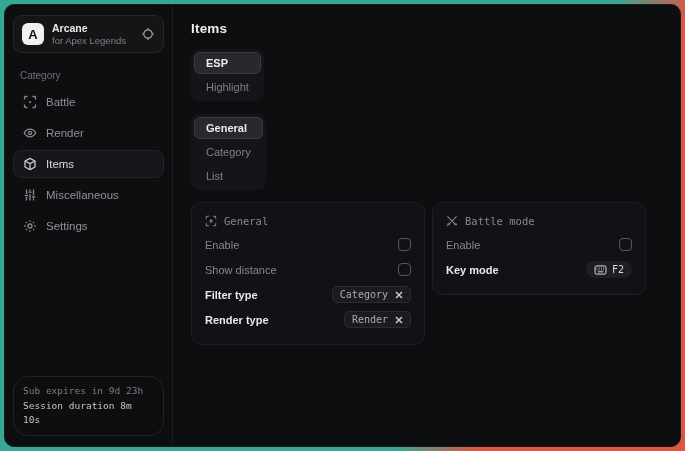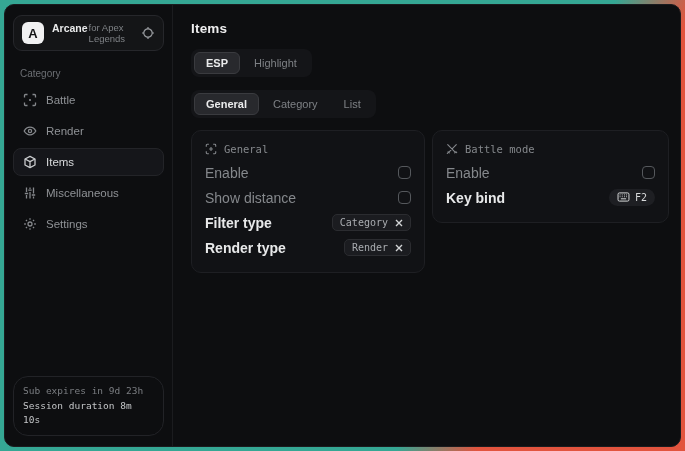--- a/index.html
+++ b/index.html
@@ -27,21 +27,21 @@
     display:flex; align-items:center; gap:8px;
     background:#141517; border:1px solid #26272b;
     border-radius:9px; padding:6px 8px;
   }
   .app-logo {
     width:22px; height:22px; flex:none;
     background:#f1f1f2; border-radius:6px;
     color:#131416; font-weight:bold; font-size:13px;
     display:flex; align-items:center; justify-content:center;
   }
-  .app-texts { display:flex; flex-direction:row; gap:1px; }
+  .app-texts { display:flex; flex-direction:column; gap:1px; }
   .app-title { font-size:10.5px; font-weight:bold; color:#e9eaeb; }
   .app-subtitle { font-size:9.5px; color:#7f8286; }
   .app-target { margin-left:auto; color:#9a9da1; display:flex; }
   .category-label { margin:17px 7px 7px; font-size:10px; color:#6c6f74; }
   .nav-item {
     display:flex; align-items:center; gap:9px;
     padding:6px 9px; margin-bottom:3px;
     border:1px solid transparent; border-radius:8px;
     color:#8f9296; font-size:11.5px; cursor:default;
   }
@@ -57,57 +57,58 @@
   }
   .session-line1 { color:#7b7e82; }
   .session-line2 { color:#c3c5c7; }
   
   .main { flex:1; padding:16px 18px; display:flex; flex-direction:column; }
   .main-title { font-size:13.5px; font-weight:bold; color:#ededee; letter-spacing:.2px; }
   .tab-group {
     display:inline-flex; align-self:flex-start;
     background:#141518; border-radius:8px; padding:3px; gap:2px;
     margin-top:13px;
+    flex-direction:column;
   }
   .tab {
     padding:4px 11px; font-size:11px; color:#7e8185;
     border:1px solid transparent; border-radius:6px; cursor:default;
     font-weight:bold;
   }
   .tab.selected { background:#28292d; border-color:#3a3b3f; color:#eaebec; }
   .tab:not(.selected) { font-weight:normal; }
   .panels { display:flex; gap:7px; align-items:flex-start; margin-top:12px; }
   .panel {
     background:#111215; border:1px solid #1e1f23; border-radius:10px;
     padding:9px 13px 12px; width:234px;
   }
-  .panel.wide { width:237px; }
+  .panel.wide { width:214px; }
   .panel-header {
     display:flex; align-items:center; gap:7px;
     color:#85888c; font-family:"DejaVu Sans Mono", monospace;
     font-size:10.5px; padding:3px 0 5px;
   }
   .row { display:flex; align-items:center; justify-content:space-between; height:25px; }
-  .row-label { font-size:14px; color:#85888c;text-align:center; }
+  .row-label { font-size:11px; color:#85888c;text-align:center; }
   .row-label.strong { color:#e8e9ea; font-weight:bold; }
   .checkbox {
     width:13px; height:13px;
     border:1.5px solid #55585c; border-radius:4px;
     background:transparent; cursor:pointer;
   }
   .tag {
     display:inline-flex; align-items:center; gap:7px;
     background:#1b1c20; border:1px solid #2b2c30; border-radius:5px;
     padding:2px 7px;
     font-family:"DejaVu Sans Mono", monospace;
     font-size:10px; color:#a9acb0; cursor:pointer;
   }
   .tag .close-x { color:#d2d4d6; font-size:10px; line-height:1; display:flex; }
   .keybind {
-    display:inline-flex; align-items:flex-start; gap:5px;
+    display:inline-flex; align-items:flex-end; gap:5px;
     background:#1e1f23; border-radius:9px; padding:3px 8px;
     font-family:"DejaVu Sans Mono", monospace;
     font-size:10px; color:#d7d9da; cursor:pointer;
   }
   svg { display:block; }
 </style>
 </head>
 <body>
 
 <div class="window">
@@ -260,21 +261,21 @@
           </span>
           <span>Battle mode</span>
         </div>
 
         <div class="row">
           <span class="row-label">Enable</span>
           <div class="checkbox"></div>
         </div>
 
         <div class="row">
-          <span class="row-label strong">Key bind</span>
+          <span class="row-label strong">Key mode</span>
           <span class="keybind">
             <span>
               <svg width="13" height="10" viewBox="0 0 14 11" fill="none" stroke="currentColor" stroke-width="1.1">
                 <rect x="1" y="1" width="12" height="9" rx="1.5"></rect>
                 <path d="M4.5 7.5h5M3.2 3.2h.01M5.6 3.2h.01M8 3.2h.01M10.4 3.2h.01M3.2 5.2h.01M5.6 5.2h.01M8 5.2h.01M10.4 5.2h.01" stroke-linecap="round"></path>
               </svg>
             </span>
             <span>F2</span>
           </span>
         </div>

